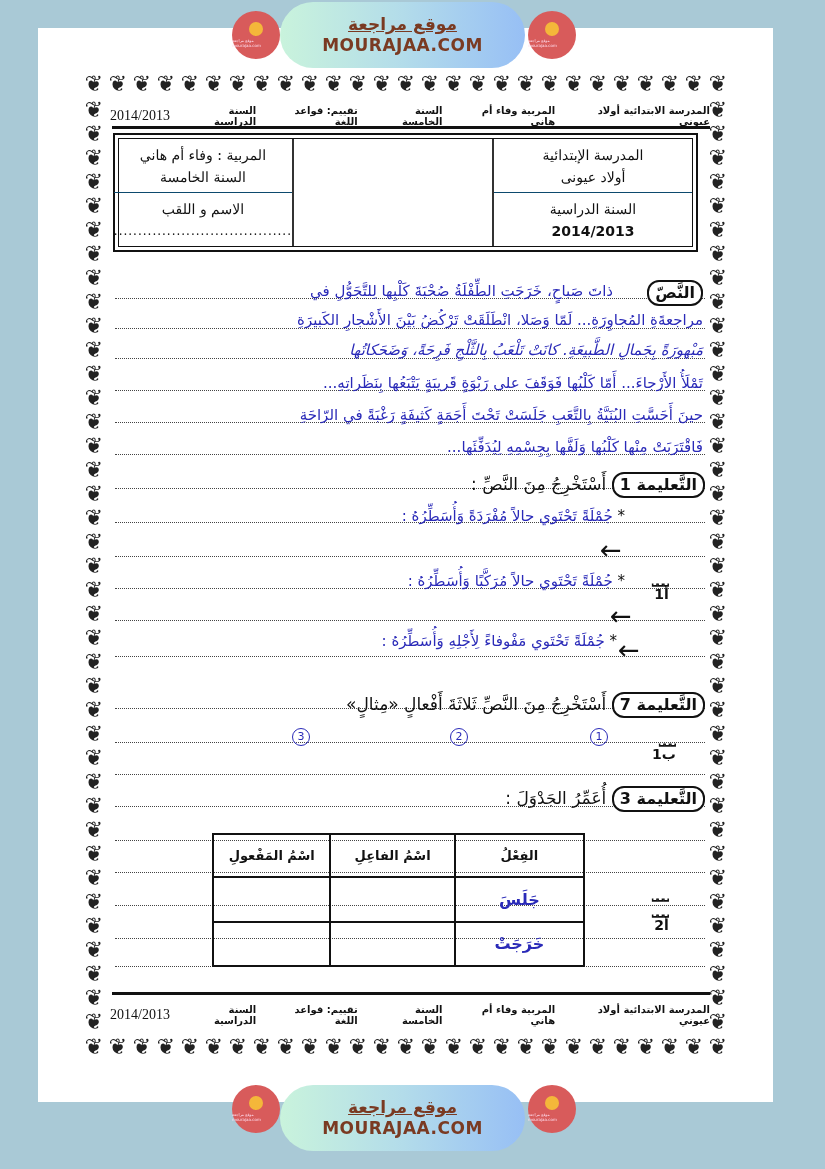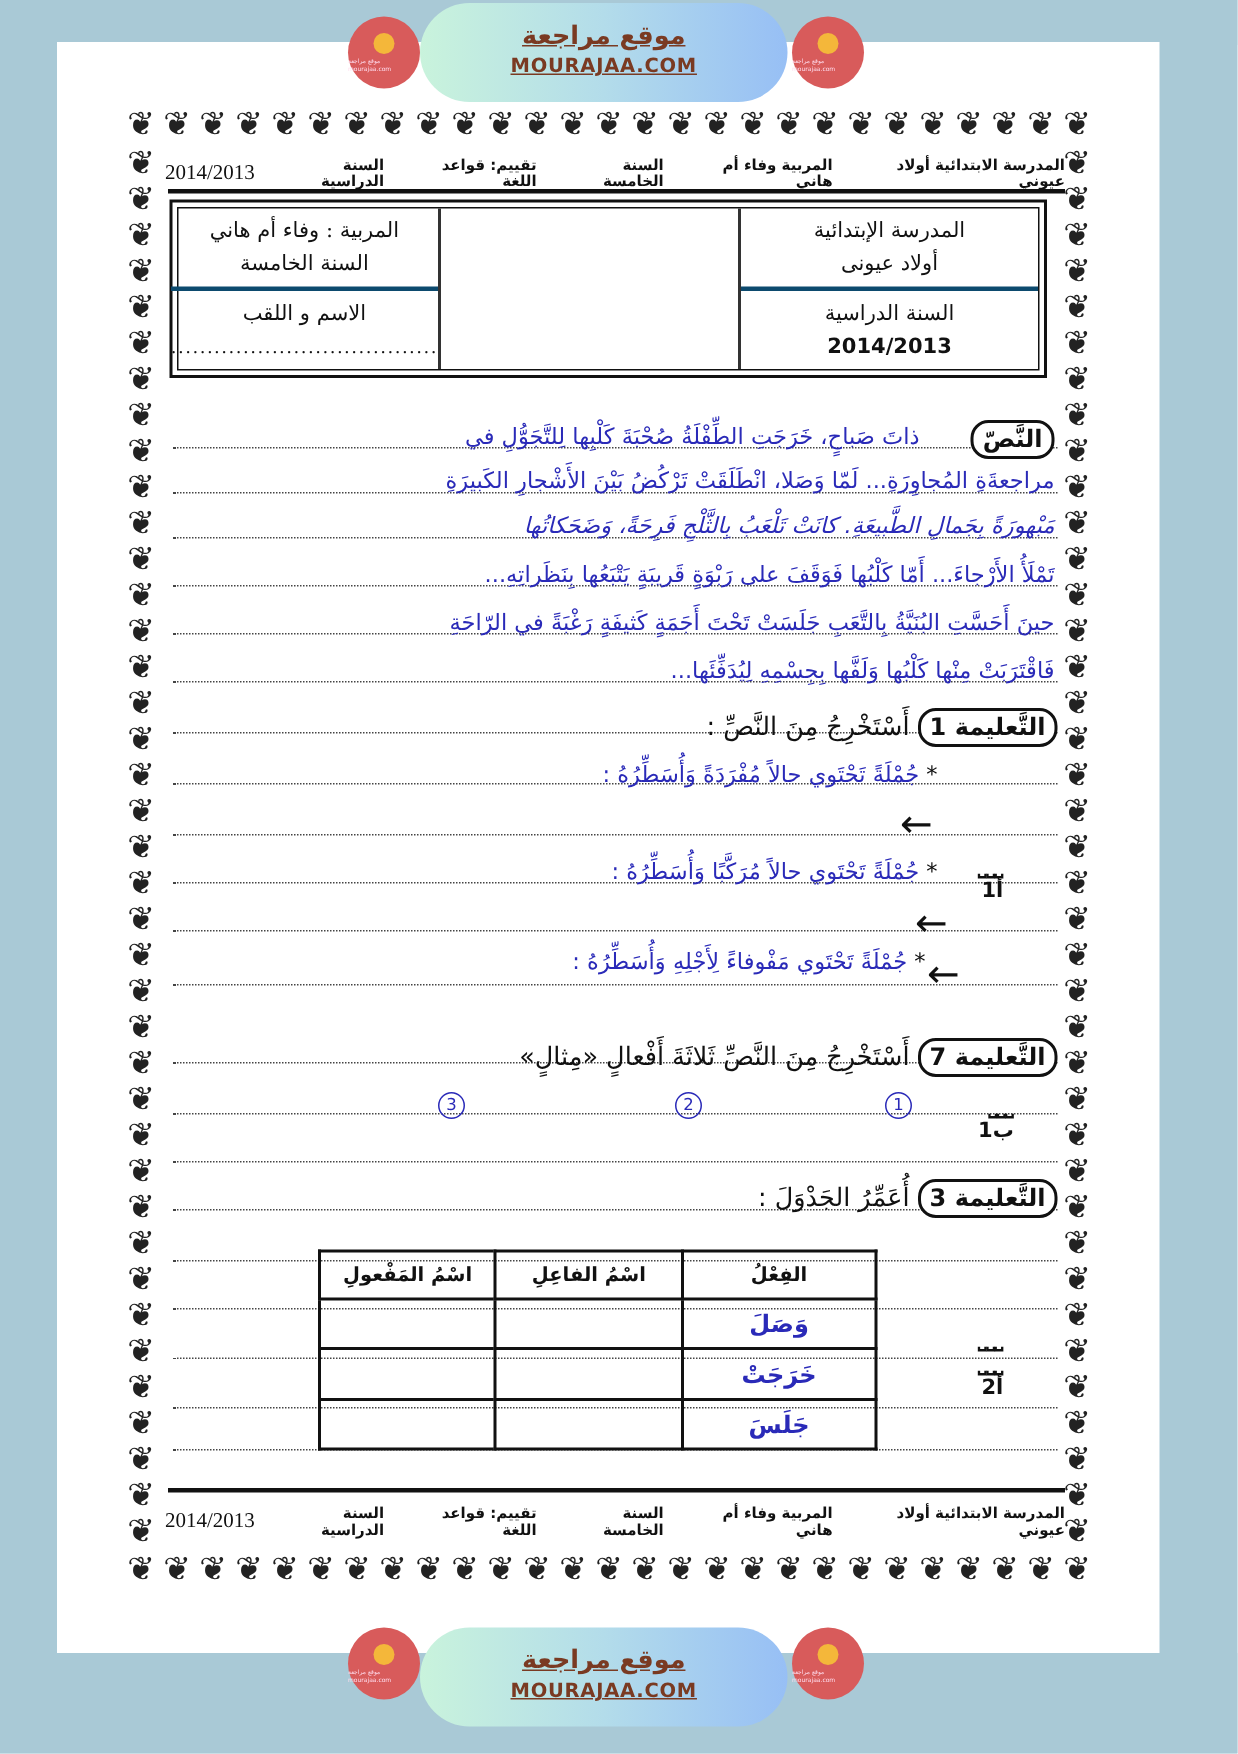--- a/index.html
+++ b/index.html
@@ -20,21 +20,21 @@
   .banner {
     position: absolute; left: 280px; width: 245px; height: 66px;
     border-radius: 34px;
     background: linear-gradient(90deg, #c9f3dc 0%, #b3dcea 50%, #97bff5 100%);
     display: flex; flex-direction: column; align-items: center; justify-content: center;
     z-index: 5;
   }
   .banner.top { top: 2px; }
   .banner.bottom { top: 1085px; height: 66px; }
   .banner .ar { font-size: 17px; font-weight: bold; color: #7a3a22; text-decoration: underline; direction: rtl; line-height: 20px; }
-  .banner .en { font-size: 13px; font-weight: bold; color: #7a3a22; text-decoration: underline; letter-spacing: 0.5px; line-height: 22px; }
+  .banner .en { font-size: 17px; font-weight: bold; color: #7a3a22; letter-spacing: 0.5px; line-height: 22px; }
   .badge {
     position: absolute; width: 48px; height: 48px; border-radius: 50%;
     background: #d85b5b; z-index: 5;
     display: flex; flex-direction: column; align-items: center; justify-content: center;
   }
   .badge .dot { width: 14px; height: 14px; border-radius: 50%; background: #f4b73a; margin-bottom: 2px; }
   .badge .tiny { font-size: 4px; color: #fde; line-height: 5px; }
   .badge.tl { left: 232px; top: 11px; }
   .badge.tr { left: 528px; top: 11px; }
   .badge.bl { left: 232px; top: 1085px; }
@@ -61,21 +61,21 @@
     position: absolute; left: 113px; top: 133px; width: 585px; height: 119px;
     border: 2px solid #111; padding: 3px;
   }
   .info-inner {
     width: 100%; height: 100%; border: 1px solid #111;
     display: grid; grid-template-columns: 200px 200px 1fr; direction: rtl;
   }
   .cell { border-left: 2px solid #333; display: flex; flex-direction: column; align-items: center; justify-content: center; font-family: "DejaVu Serif", serif; color: #111; }
   .cell:last-child { border-left: none; }
   .cell .half { flex: 1; width: 100%; display: flex; flex-direction: column; align-items: center; justify-content: center; text-align: center; font-size: 14px; line-height: 22px; }
-  .cell .half.top { border-bottom: 3px solid #0c4a6e; }
+  .cell .half.top { border-bottom: 1px solid #0c4a6e; }
   .cell .dots { letter-spacing: 1px; font-size: 12px; }
   .cell .big { font-size: 26px; font-weight: bold; }
   .cell .yr2 { font-family: "DejaVu Sans", sans-serif; font-weight: bold; font-size: 14px; }
 
   
   .ruled {
     position: absolute; left: 115px; width: 590px;
     border-bottom: 1px dotted #444; height: 1px;
   }
   .line-text {
@@ -370,34 +370,29 @@
       <col class="c2">
       <col class="c3">
     </colgroup>
   <tbody>
       <tr>
     <th>الفِعْلُ</th>
     <th>اسْمُ الفاعِلِ</th>
     <th>اسْمُ المَفْعولِ</th>
   </tr>
   <tr>
-    <td class="verb">وَصَلَ</td>
+    <td class="verb">جَلَسَ</td>
     <td></td>
     <td></td>
   </tr>
   <tr>
     <td class="verb">خَرَجَتْ</td>
     <td></td>
     <td></td>
   </tr>
-  <tr>
-    <td class="verb">جَلَسَ</td>
-    <td></td>
-    <td></td>
-  </tr>
 </tbody>
   </table>
 <div class="mark" style="left:652px; top:885px;">⎵⎵⎵<br>⎵⎵⎵<br><span>أ2</span></div>
 
 <div class="runhead-rule" style="top:992px;"></div>
 <div class="runhead" style="top:1005px;">
   <span>المدرسة الابتدائية أولاد عيوني</span>
   <span>المربية وفاء أم هاني</span>
   <span>السنة الخامسة</span>
   <span>تقييم: قواعد اللغة</span>

